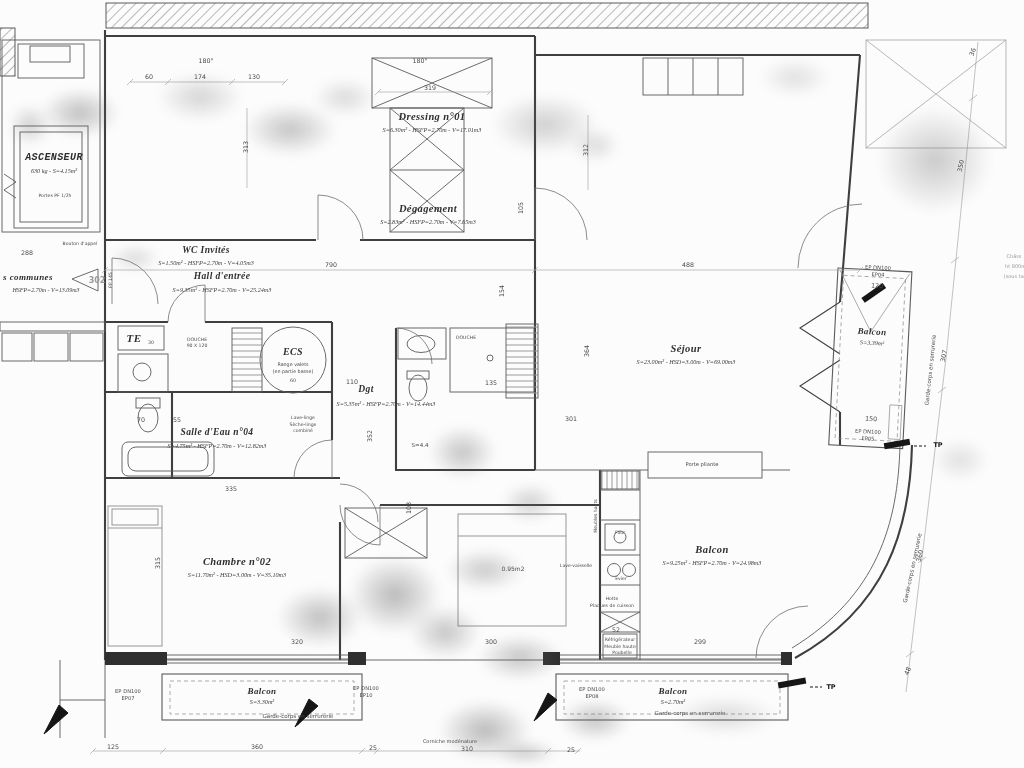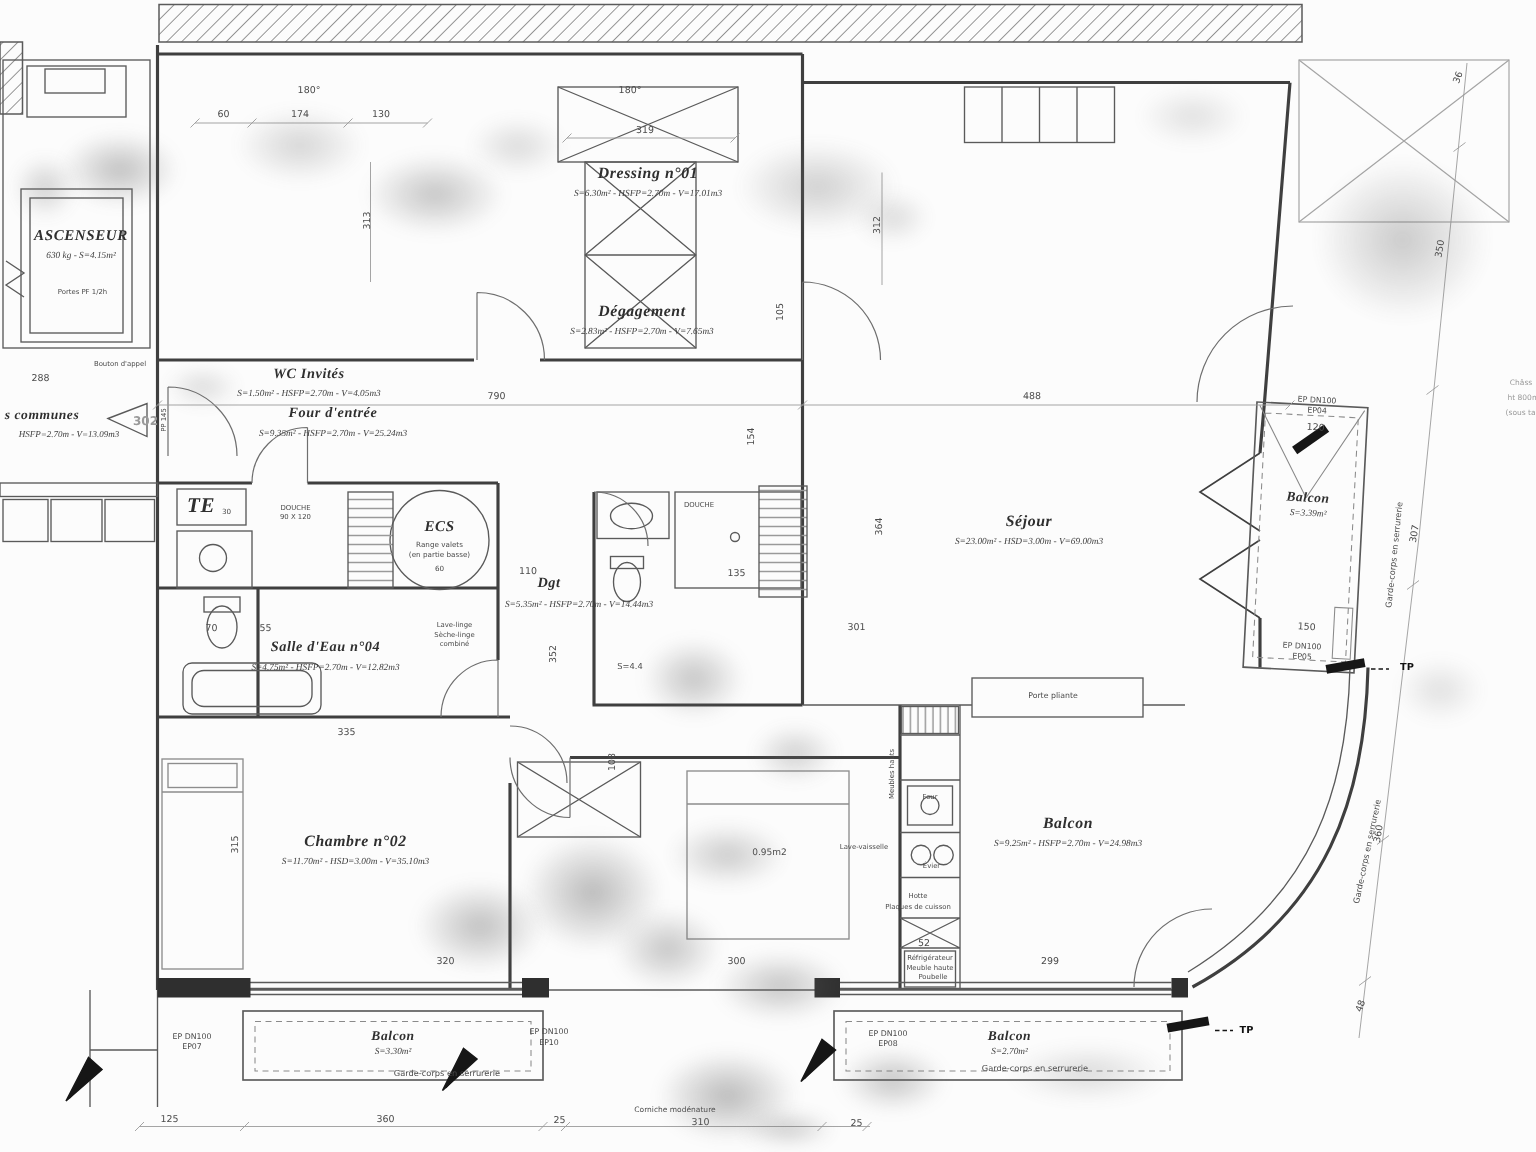--- a/index.html
+++ b/index.html
@@ -185,23 +185,23 @@
   </g>
 </svg>
 
 <div id="labels">
       <div class="lbl title" style="left: 432px; top: 117px; font-size: 10.5px; transform: translate(-50%, -50%);">Dressing n°01</div>
       <div class="lbl stats" style="left: 432px; top: 130px; font-size: 6.2px; transform: translate(-50%, -50%);">S=6.30m² - HSFP=2.70m - V=17.01m3</div>
       <div class="lbl title" style="left: 428px; top: 209px; font-size: 10.5px; transform: translate(-50%, -50%);">Dégagement</div>
       <div class="lbl stats" style="left: 428px; top: 222px; font-size: 6.2px; transform: translate(-50%, -50%);">S=2.83m² - HSFP=2.70m - V=7.65m3</div>
       <div class="lbl title" style="left: 206px; top: 251px; font-size: 9.5px; transform: translate(-50%, -50%);">WC Invités</div>
       <div class="lbl stats" style="left: 206px; top: 263px; font-size: 6.2px; transform: translate(-50%, -50%);">S=1.50m² - HSFP=2.70m - V=4.05m3</div>
-      <div class="lbl title" style="left: 222px; top: 277px; font-size: 9.5px; transform: translate(-50%, -50%);">Four d'entrée</div>
+      <div class="lbl title" style="left: 222px; top: 277px; font-size: 9.5px; transform: translate(-50%, -50%);">Hall d'entrée</div>
       <div class="lbl stats" style="left: 222px; top: 290px; font-size: 6.2px; transform: translate(-50%, -50%);">S=9.35m² - HSFP=2.70m - V=25.24m3</div>
-      <div class="lbl title" style="left: 54px; top: 158px; font-size: 10px; transform: translate(-50%, -50%);">ASCENSEUR</div>
+      <div class="lbl title" style="left: 54px; top: 158px; font-size: 10px; transform: translate(-50%, -50%); font-family: Liberation Mono, monospace;">ASCENSEUR</div>
       <div class="lbl stats" style="left: 54px; top: 171px; font-size: 6.2px; transform: translate(-50%, -50%);">630 kg - S=4.15m²</div>
       <div class="lbl title" style="left: 217px; top: 433px; font-size: 9.5px; transform: translate(-50%, -50%);">Salle d'Eau n°04</div>
       <div class="lbl stats" style="left: 217px; top: 446px; font-size: 6.2px; transform: translate(-50%, -50%);">S=4.75m² - HSFP=2.70m - V=12.82m3</div>
       <div class="lbl title" style="left: 237px; top: 562px; font-size: 10.5px; transform: translate(-50%, -50%);">Chambre n°02</div>
       <div class="lbl stats" style="left: 237px; top: 575px; font-size: 6.2px; transform: translate(-50%, -50%);">S=11.70m² - HSD=3.00m - V=35.10m3</div>
       <div class="lbl title" style="left: 686px; top: 349px; font-size: 10.5px; transform: translate(-50%, -50%);">Séjour</div>
       <div class="lbl stats" style="left: 686px; top: 362px; font-size: 6.2px; transform: translate(-50%, -50%);">S=23.00m² - HSD=3.00m - V=69.00m3</div>
       <div class="lbl title" style="left: 712px; top: 550px; font-size: 10.5px; transform: translate(-50%, -50%);">Balcon</div>
       <div class="lbl stats" style="left: 712px; top: 563px; font-size: 6.2px; transform: translate(-50%, -50%);">S=9.25m² - HSFP=2.70m - V=24.98m3</div>
       <div class="lbl title" style="left: 366px; top: 390px; font-size: 9.5px; transform: translate(-50%, -50%);">Dgt</div>
@@ -209,21 +209,21 @@
       <div class="lbl title" style="left: 872px; top: 332px; font-size: 9px; transform: translate(-50%, -50%) rotate(3deg);">Balcon</div>
       <div class="lbl stats" style="left: 872px; top: 343px; font-size: 6.2px; transform: translate(-50%, -50%) rotate(3deg);">S=3.39m²</div>
       <div class="lbl title" style="left: 262px; top: 691px; font-size: 9px; transform: translate(-50%, -50%);">Balcon</div>
       <div class="lbl stats" style="left: 262px; top: 702px; font-size: 6.2px; transform: translate(-50%, -50%);">S=3.30m²</div>
       <div class="lbl title" style="left: 673px; top: 691px; font-size: 9px; transform: translate(-50%, -50%);">Balcon</div>
       <div class="lbl stats" style="left: 673px; top: 702px; font-size: 6.2px; transform: translate(-50%, -50%);">S=2.70m²</div>
       <div class="lbl title" style="left: 293px; top: 352px; font-size: 10px; transform: translate(-50%, -50%);">ECS</div>
       <div class="lbl tiny" style="left: 293px; top: 365px; font-size: 4.8px; transform: translate(-50%, -50%);">Range valets</div>
       <div class="lbl tiny" style="left: 293px; top: 371.5px; font-size: 4.8px; transform: translate(-50%, -50%);">(en partie basse)</div>
       <div class="lbl tiny" style="left: 293px; top: 381px; font-size: 4.8px; transform: translate(-50%, -50%);">60</div>
-      <div class="lbl title" style="left: 134px; top: 338px; font-size: 14px; transform: translate(-50%, -50%);">TE</div>
+      <div class="lbl title" style="left: 134px; top: 338px; font-size: 11px; transform: translate(-50%, -50%);">TE</div>
       <div class="lbl tiny" style="left: 151px; top: 343px; font-size: 4.8px; transform: translate(-50%, -50%);">30</div>
       <div class="lbl title" style="left: 28px; top: 277px; font-size: 9px; transform: translate(-50%, -50%); text-align: center;">s communes</div>
       <div class="lbl stats" style="left: 46px; top: 290px; font-size: 6px; transform: translate(-50%, -50%);">HSFP=2.70m - V=13.09m3</div>
       <div class="lbl dim g" style="left: 97px; top: 281px; font-size: 8px; transform: translate(-50%, -50%); font-weight: bold;">302</div>
       <div class="lbl tiny" style="left: 80px; top: 244px; font-size: 4.6px; transform: translate(-50%, -50%);">Bouton d'appel</div>
       <div class="lbl tiny" style="left: 55px; top: 196px; font-size: 4.6px; transform: translate(-50%, -50%);">Portes PF 1/2h</div>
       <div class="lbl tiny" style="left: 111px; top: 280px; font-size: 4.6px; transform: translate(-50%, -50%) rotate(-90deg);">PP 145</div>
       <div class="lbl tiny" style="left: 197px; top: 340px; font-size: 4.6px; transform: translate(-50%, -50%);">DOUCHE</div>
       <div class="lbl tiny" style="left: 197px; top: 346px; font-size: 4.6px; transform: translate(-50%, -50%);">90 X 120</div>
       <div class="lbl tiny" style="left: 466px; top: 338px; font-size: 4.6px; transform: translate(-50%, -50%);">DOUCHE</div>

